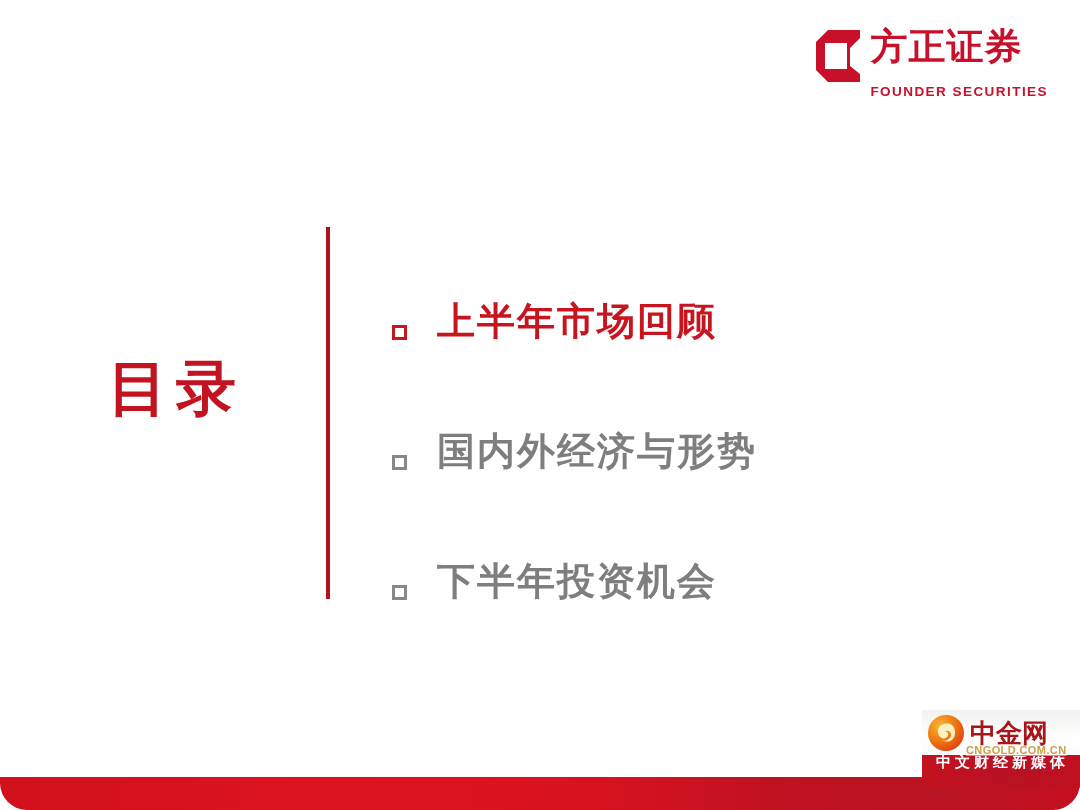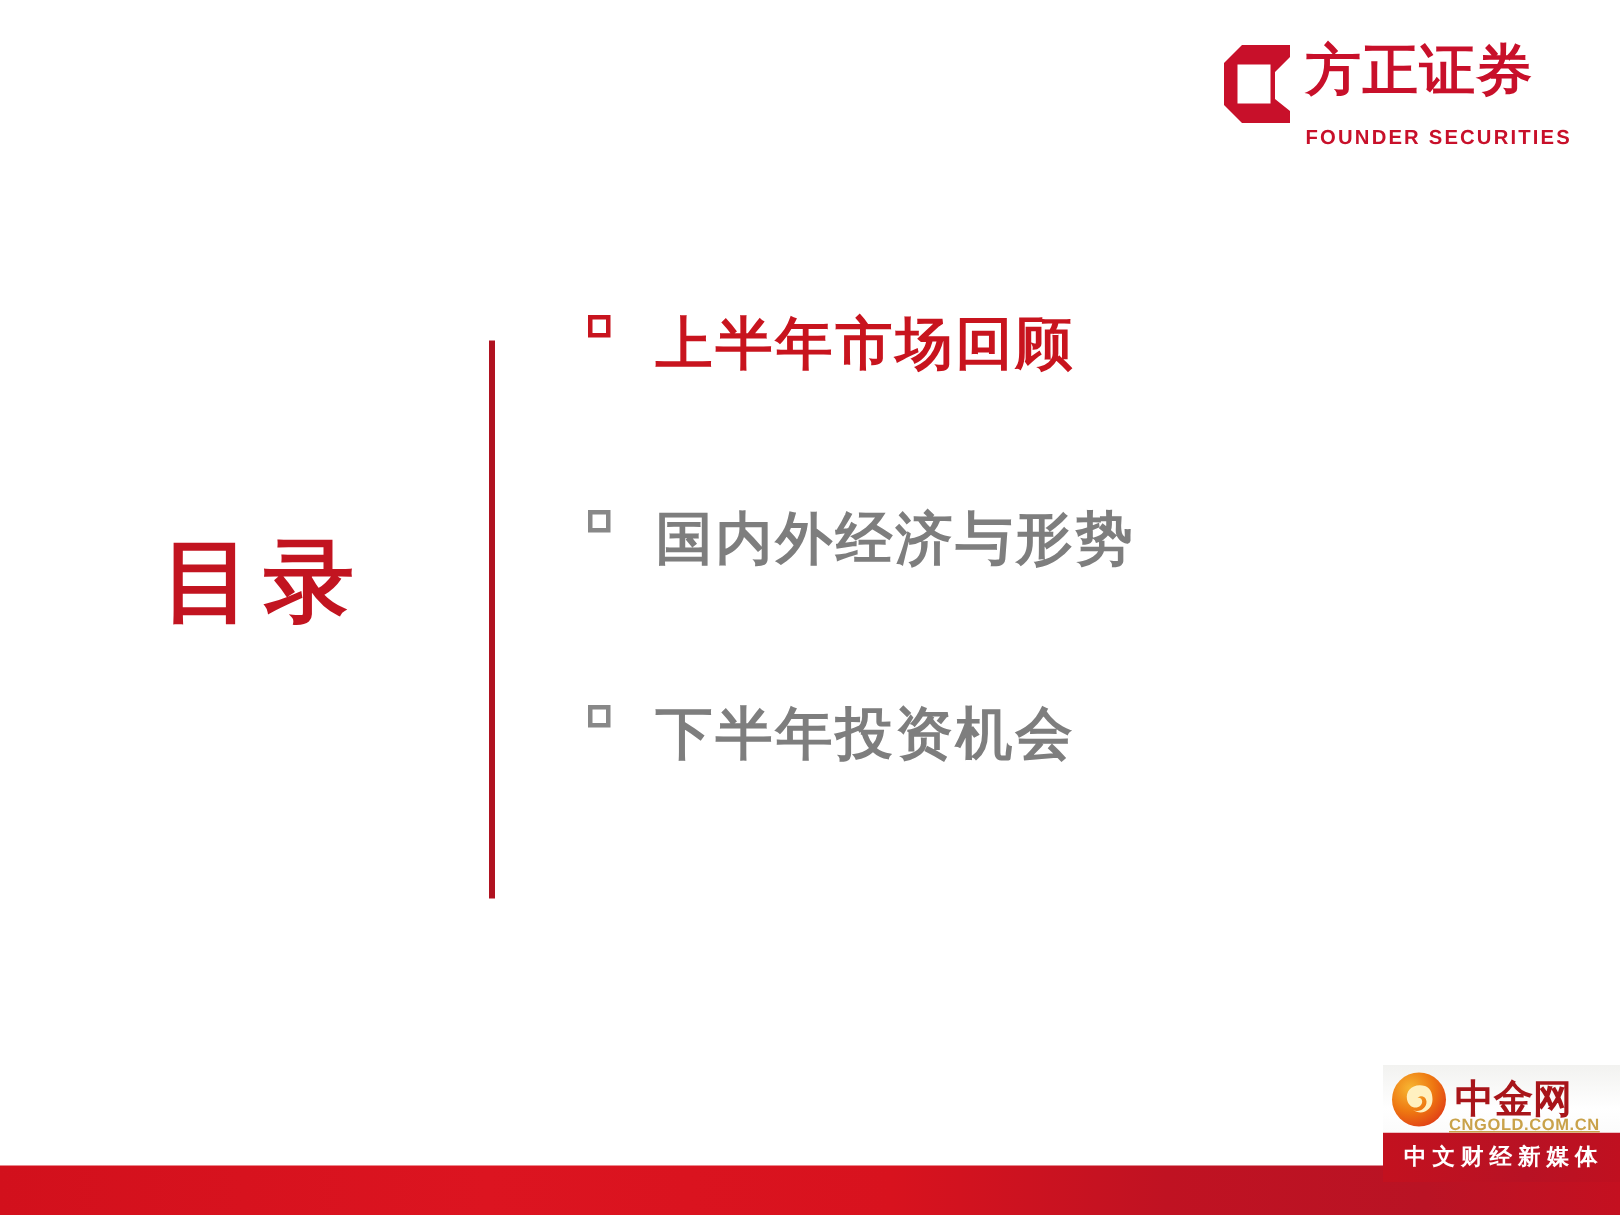--- a/index.html
+++ b/index.html
@@ -11,20 +11,21 @@
   body {
     font-family: "Liberation Sans", "DejaVu Sans", sans-serif;
   }
 
   .slide {
     position: relative;
     width: 1080px;
     height: 810px;
     background: #ffffff;
     overflow: hidden;
+    border-radius: 27px;
   }
 
   
   .brand-logo {
     position: absolute;
     top: 28px;
     right: 32px;
     display: flex;
     align-items: flex-start;
     gap: 10px;
@@ -92,21 +93,21 @@
 
   .toc-list {
     position: absolute;
     left: 392px;
     top: 0;
     width: 600px;
   }
 
   .toc-item {
     display: flex;
-    align-items: flex-start;
+    align-items: flex-end;
     height: 130px;
     gap: 30px;
   }
 
   .toc-bullet {
     flex: none;
     width: 15px;
     height: 15px;
     box-sizing: border-box;
     border: 3.5px solid #888888;
@@ -197,21 +198,21 @@
     color: #c9a24a;
     letter-spacing: 0.4px;
     white-space: nowrap;
     font-family: "Liberation Sans", sans-serif;
     text-decoration: underline;
   }
   .wm-bottom {
     height: 33px;
     background: linear-gradient(90deg, #c3111f 0%, #b81224 60%, #c01020 100%);
     display: flex;
-    align-items: center;
+    align-items: flex-start;
     justify-content: center;
   }
   .wm-tagline {
     font-size: 15px;
     font-weight: 700;
     color: #ffffff;
     letter-spacing: 4px;
     line-height: 1;
     font-family: "DejaVu Sans", "Liberation Sans", sans-serif;
     white-space: nowrap;

